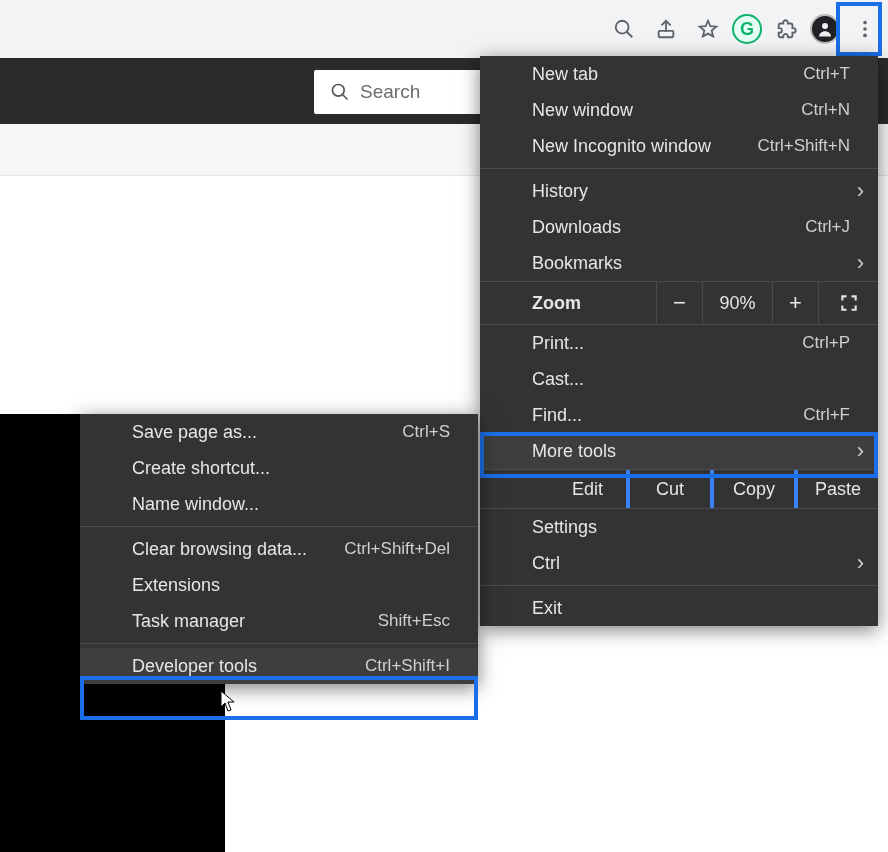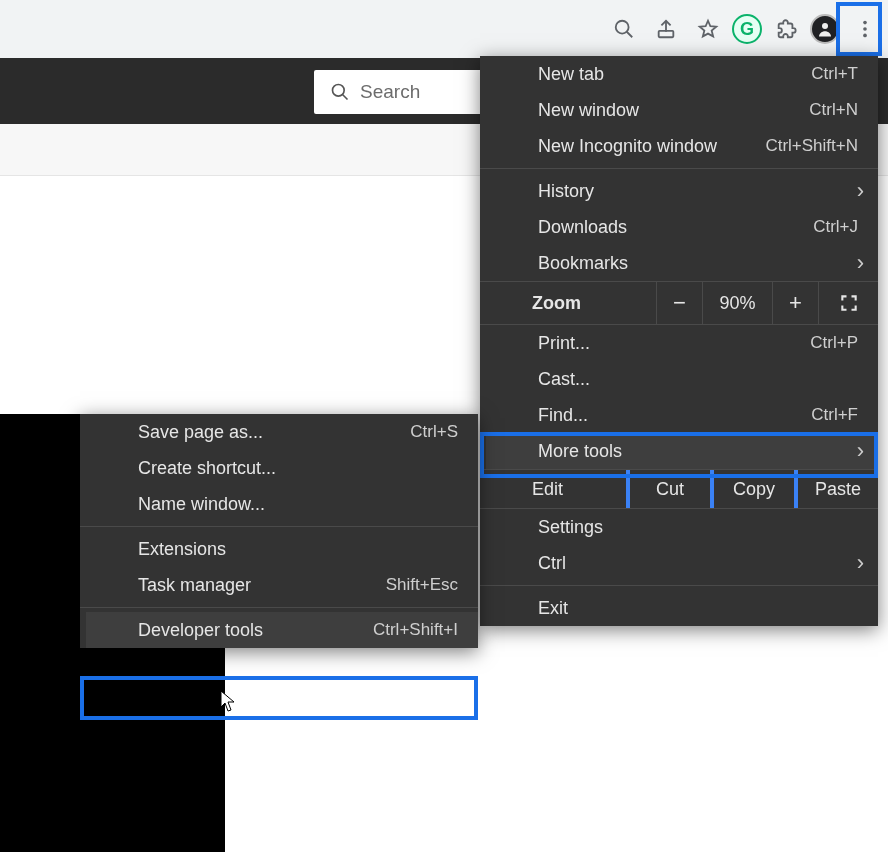--- a/index.html
+++ b/index.html
@@ -101,23 +101,22 @@
     background: #333333;
     color: #e6e6e6;
     font-size: 18px;
     box-shadow: 0 4px 18px rgba(0,0,0,0.5);
   }
   .menu-main {
     top: 56px; left: 480px; width: 398px;
   }
   .menu-row {
     display: flex; align-items: center; justify-content: space-between;
-    padding: 7px 20px 7px 52px;
+    padding: 7px 28px 7px 52px;
     height: 36px;
-    margin-left: 6px;
   }
   .menu-row.has-sub::after {
     content: "›";
     font-size: 22px;
     color: #ccc;
     position:absolute; right:14px;
   }
   .menu-row { position: relative; }
   .menu-row .shortcut { color: #cfcfcf; font-size: 17px; }
   .menu-sep { height: 1px; background: #4a4a4a; margin: 4px 0; }
@@ -134,21 +133,21 @@
   .zoom-row .zv { width:70px; text-align:center;}
   .zoom-row .zf { width:60px; text-align:center; }
   .zoom-row > div { border-left:1px solid #4a4a4a; height:100%; display:flex;align-items:center;justify-content:center;}
   .zoom-row .zl { border-left:none; justify-content:flex-start;font-weight:bold;}
 
   .edit-row {
     display:flex; align-items:center; height:40px;
     border-top:1px solid #4a4a4a;
     border-bottom:1px solid #4a4a4a;
   }
-  .edit-row .el { flex:1; padding-left:52px;}
+  .edit-row .el { flex:1; padding-left:52px;margin-left:40px;}
   .edit-row .ec { width:84px; text-align:center;}
   .edit-row > div { border-left:4px solid #3b82f6; height:100%;display:flex;align-items:center;justify-content:center;}
   .edit-row .el{border-left:none;justify-content:flex-start;}
 
   
   .menu-sub {
     top:414px; left:80px; width:398px;
   }
 
   
@@ -319,20 +318,24 @@
     <span class="shortcut">Ctrl+S</span>
   </div>
   <div class="menu-row">
     <span>Create shortcut...</span>
   </div>
   <div class="menu-row">
     <span>Name window...</span>
   </div>
   <div class="menu-sep"></div>
   <div class="menu-row">
+    <span>Clear browsing data...</span>
+    <span class="shortcut">Ctrl+Shift+Del</span>
+  </div>
+  <div class="menu-row">
     <span>Extensions</span>
   </div>
   <div class="menu-row">
     <span>Task manager</span>
     <span class="shortcut">Shift+Esc</span>
   </div>
   <div class="menu-sep"></div>
   <div class="menu-row hovered">
     <span>Developer tools</span>
     <span class="shortcut">Ctrl+Shift+I</span>

